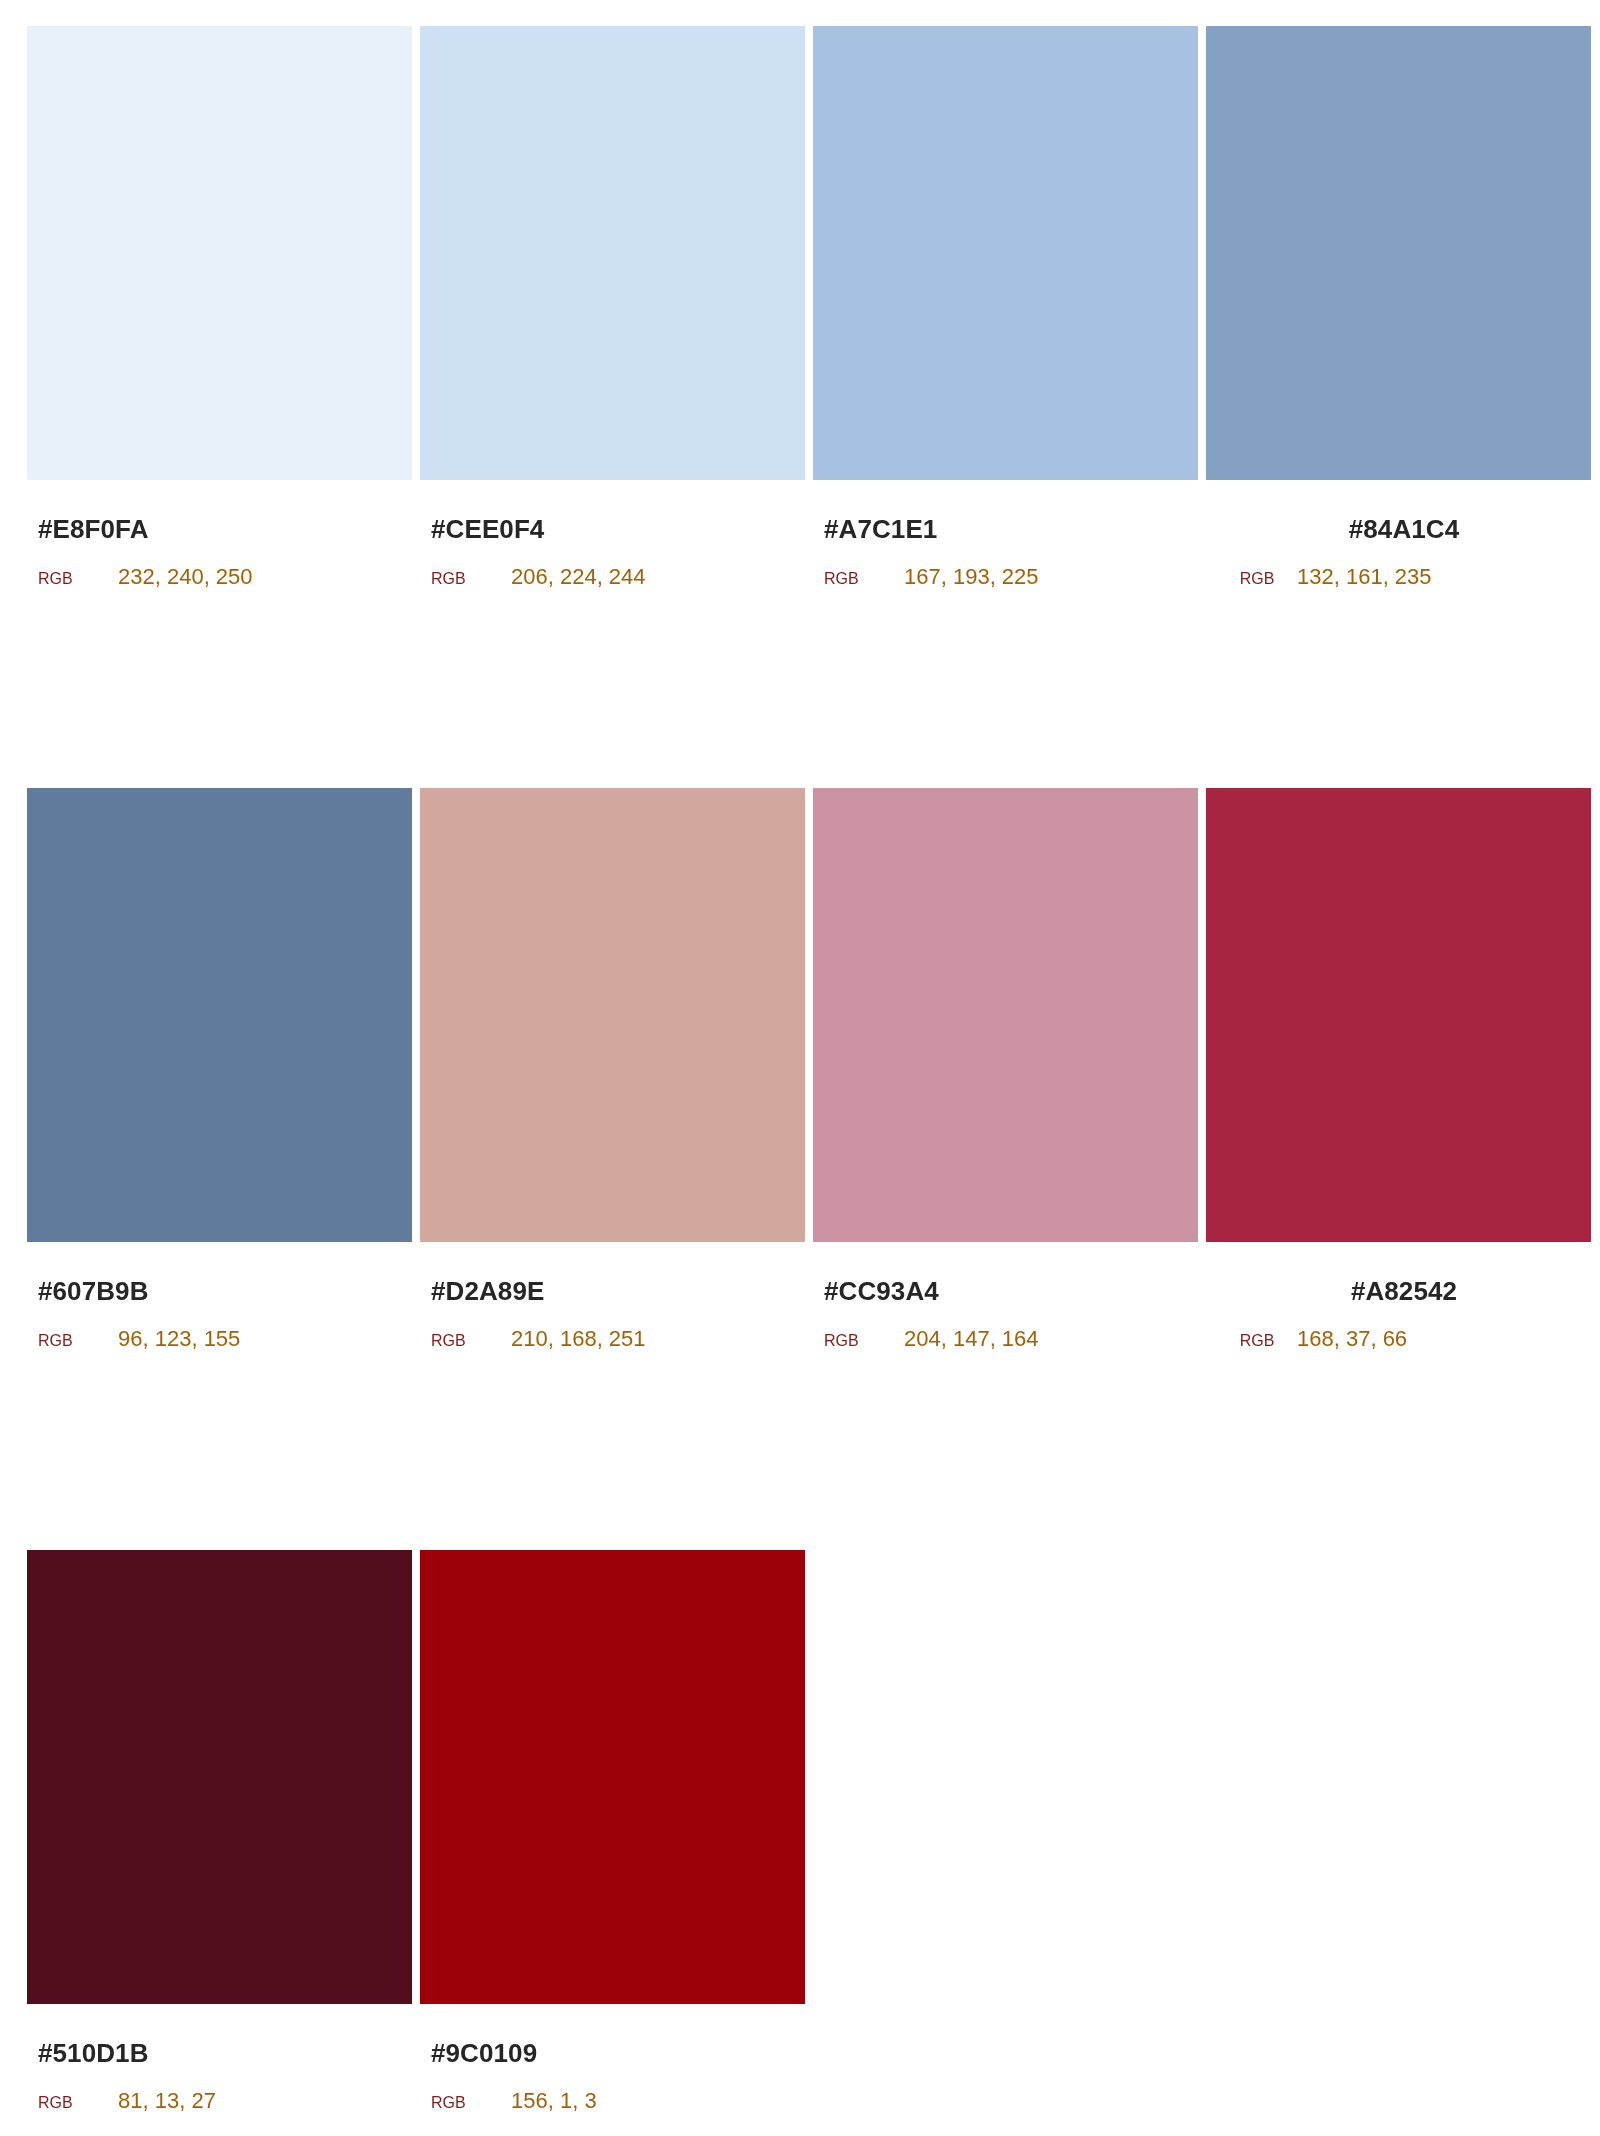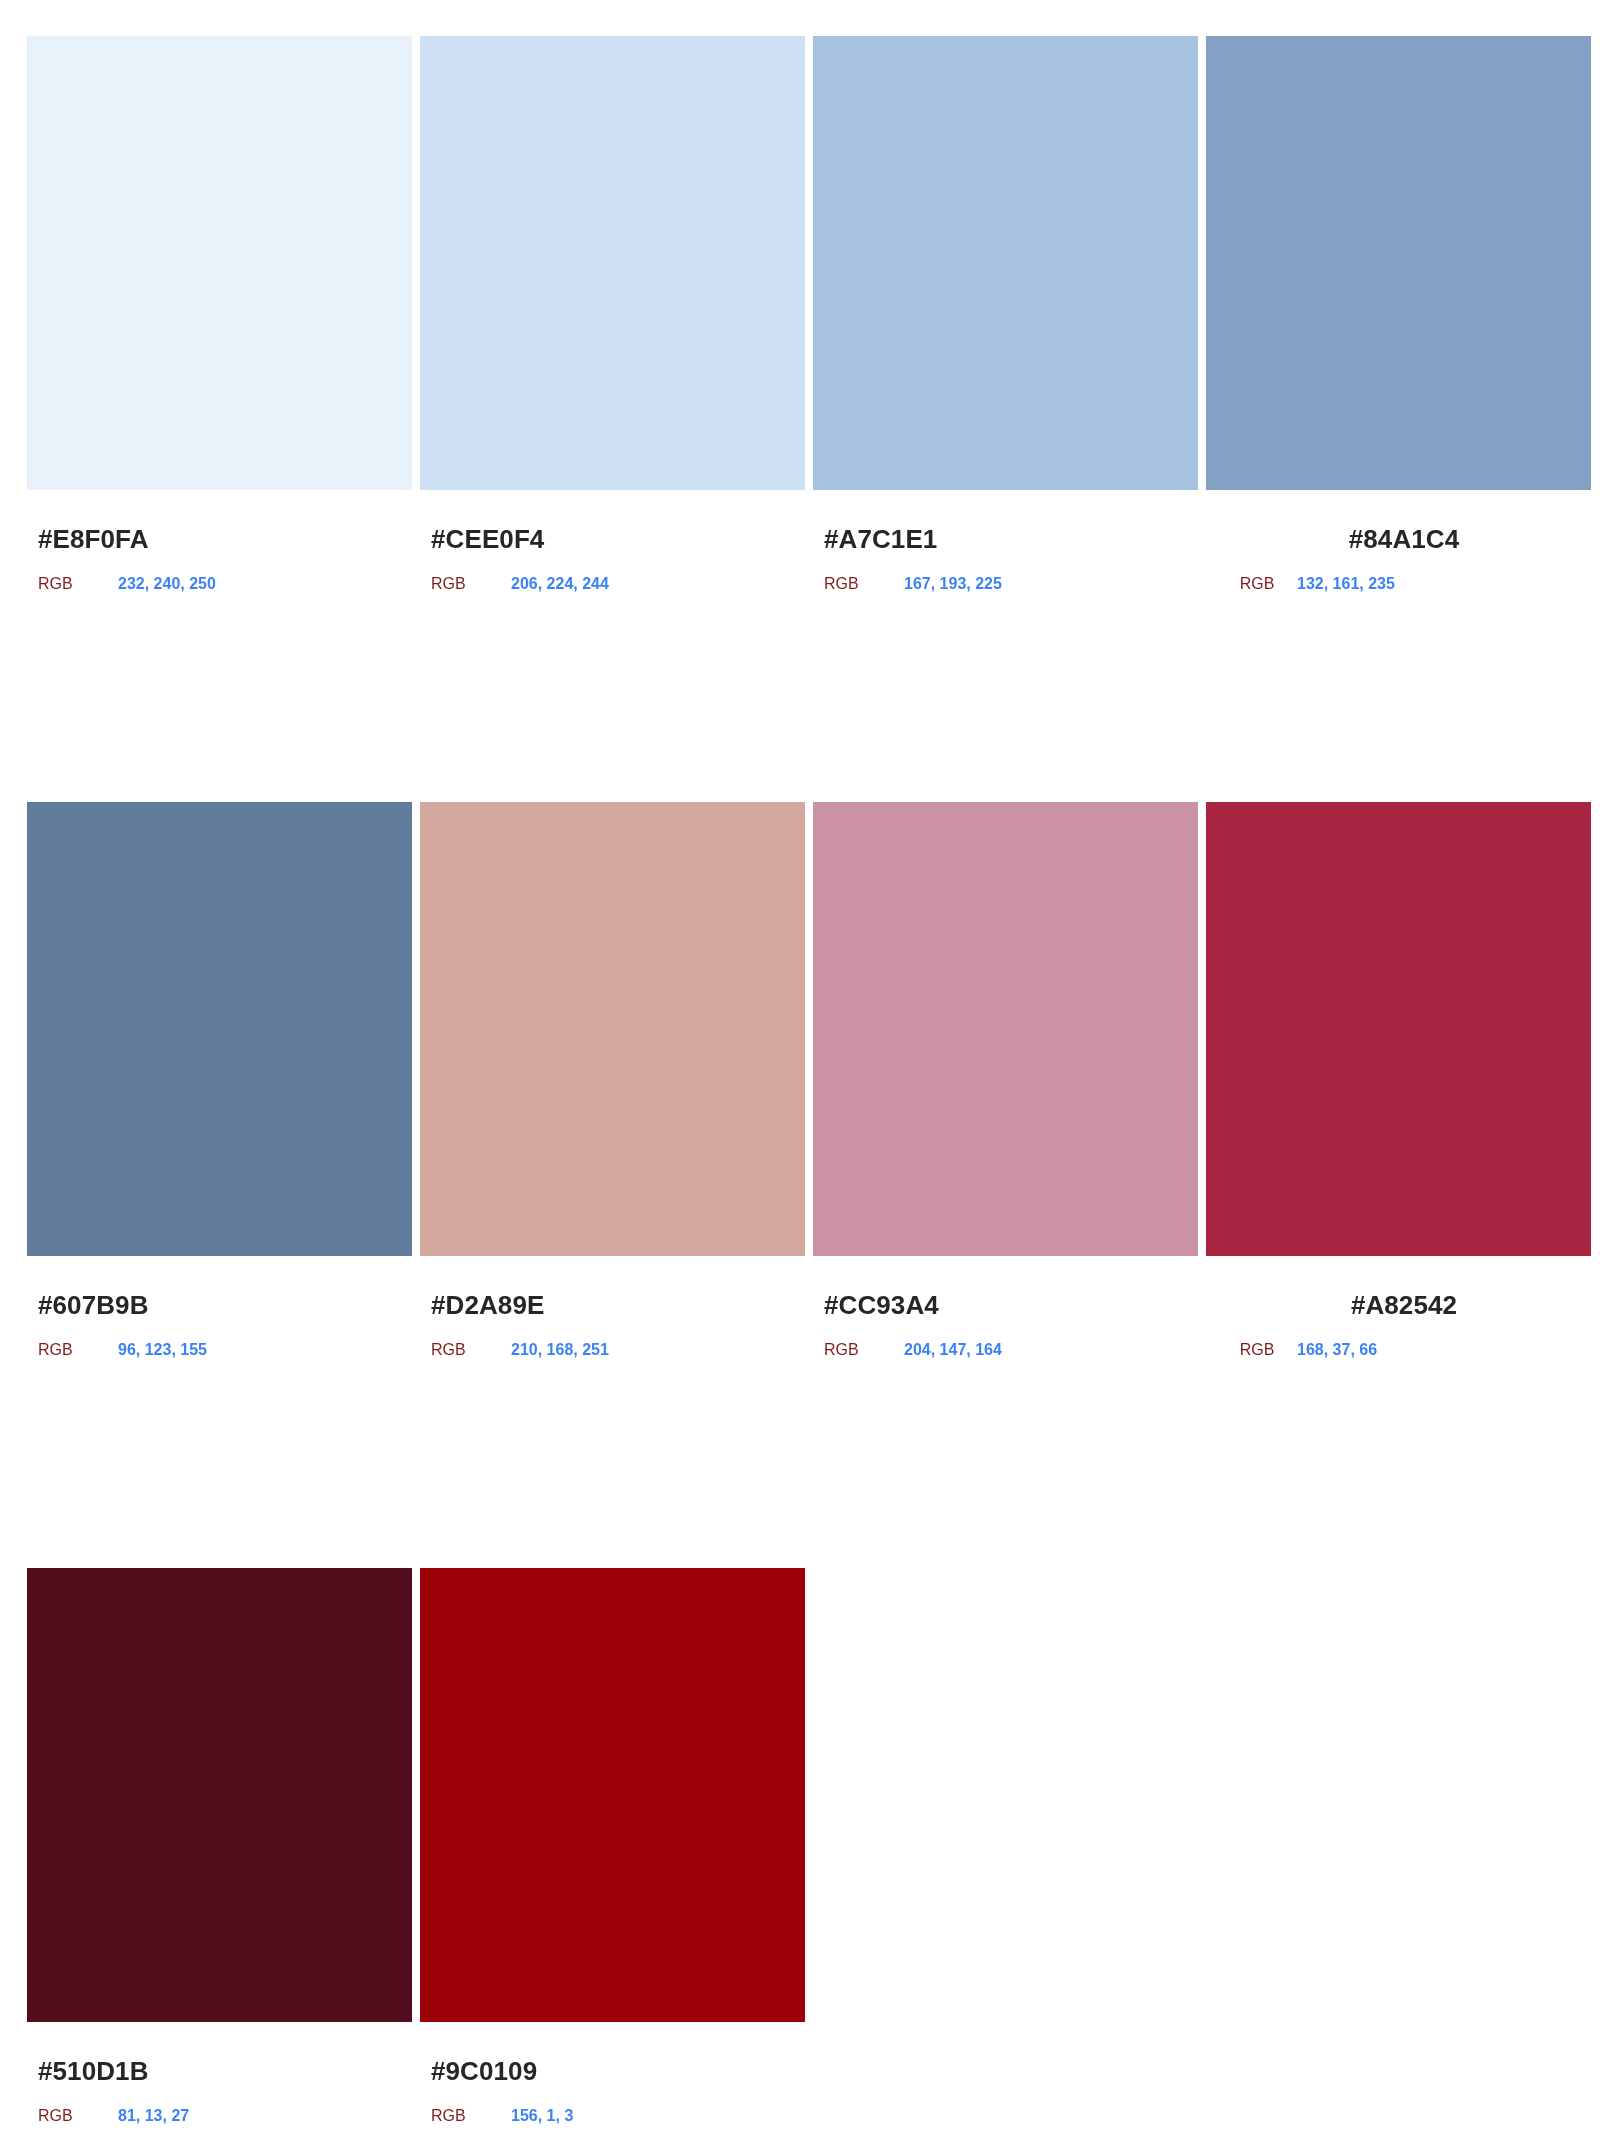--- a/index.html
+++ b/index.html
@@ -23,21 +23,20 @@
   .row {
     display: flex;
     width: 1545px;
   }
 
   .swatch-cell {
     width: 402px;
     margin-right: 8px;
     display: flex;
     flex-direction: column;
-    margin-top: 10px;
   }
   .swatch-cell:last-child {
     margin-right: 0;
     text-align: center;
   }
 
   .swatch-chip {
     width: 385px;
     height: 454px;
     display: block;
@@ -65,23 +64,23 @@
     align-items: baseline;
   }
   .rgb-tag {
     font-size: 16px;
     font-weight: normal;
     color: #7f1d1d;
     width: 80px;
     display: inline-block;
   }
   .rgb-values {
-    font-size: 16px;
-    font-weight: bold;
-    color: #3b82f6;
+    font-size: 22px;
+    font-weight: normal;
+    color: #a16207;
   }
 
   .row-spacer {
     height: 200px;
   }
 </style>
 </head>
 <body>
 
 <div class="palette">

